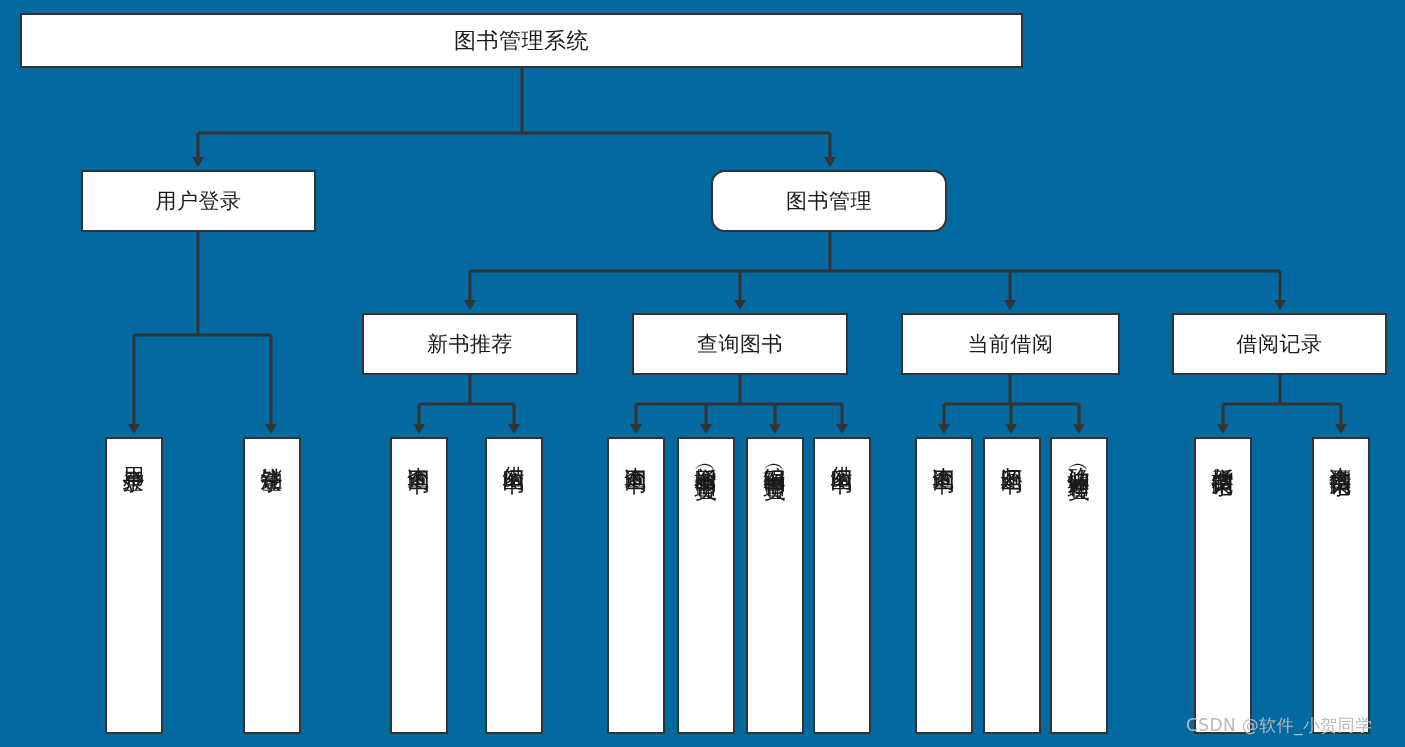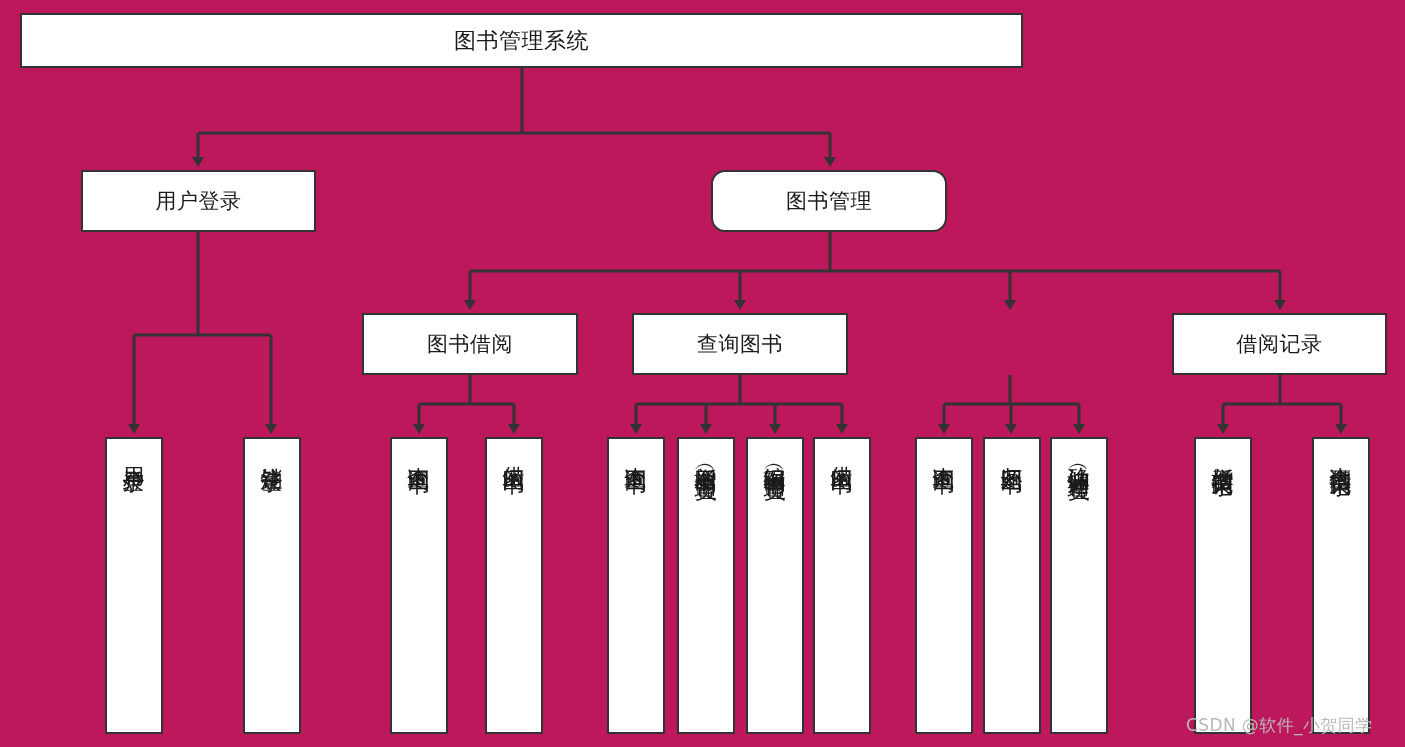--- a/index.html
+++ b/index.html
@@ -7,21 +7,21 @@
     padding: 0;
     background: #ffffff;
   }
   body {
     font-family: "DejaVu Sans", "Liberation Sans", sans-serif;
   }
   #canvas {
     position: relative;
     width: 1405px;
     height: 747px;
-    background: #be185d;
+    background: #0369a1;
     overflow: hidden;
   }
   svg.edges {
     position: absolute;
     left: 0;
     top: 0;
     width: 1405px;
     height: 747px;
     pointer-events: none;
   }
@@ -133,24 +133,27 @@
   </div>
 
   <div class="node horiz" style="left:81px; top:170px; width:235px; height:62px;">
     <span class="node-label">用户登录</span>
   </div>
   <div class="node horiz" style="left:711px; top:170px; width:236px; height:62px;border-radius:14px;">
     <span class="node-label">图书管理</span>
   </div>
 
   <div class="node horiz" style="left:362px; top:313px; width:216px; height:62px;">
-    <span class="node-label">图书借阅</span>
+    <span class="node-label">新书推荐</span>
   </div>
   <div class="node horiz" style="left:632px; top:313px; width:216px; height:62px;">
     <span class="node-label">查询图书</span>
+  </div>
+  <div class="node horiz" style="left:901px; top:313px; width:219px; height:62px;">
+    <span class="node-label">当前借阅</span>
   </div>
   <div class="node horiz" style="left:1172px; top:313px; width:215px; height:62px;">
     <span class="node-label">借阅记录</span>
   </div>
 
   <div class="node vert" style="left:105px; top:437px; width:58px; height:297px;">
     <span class="node-label">用户登录</span>
   </div>
   <div class="node vert" style="left:243px; top:437px; width:58px; height:297px;">
     <span class="node-label">注销登录</span>

